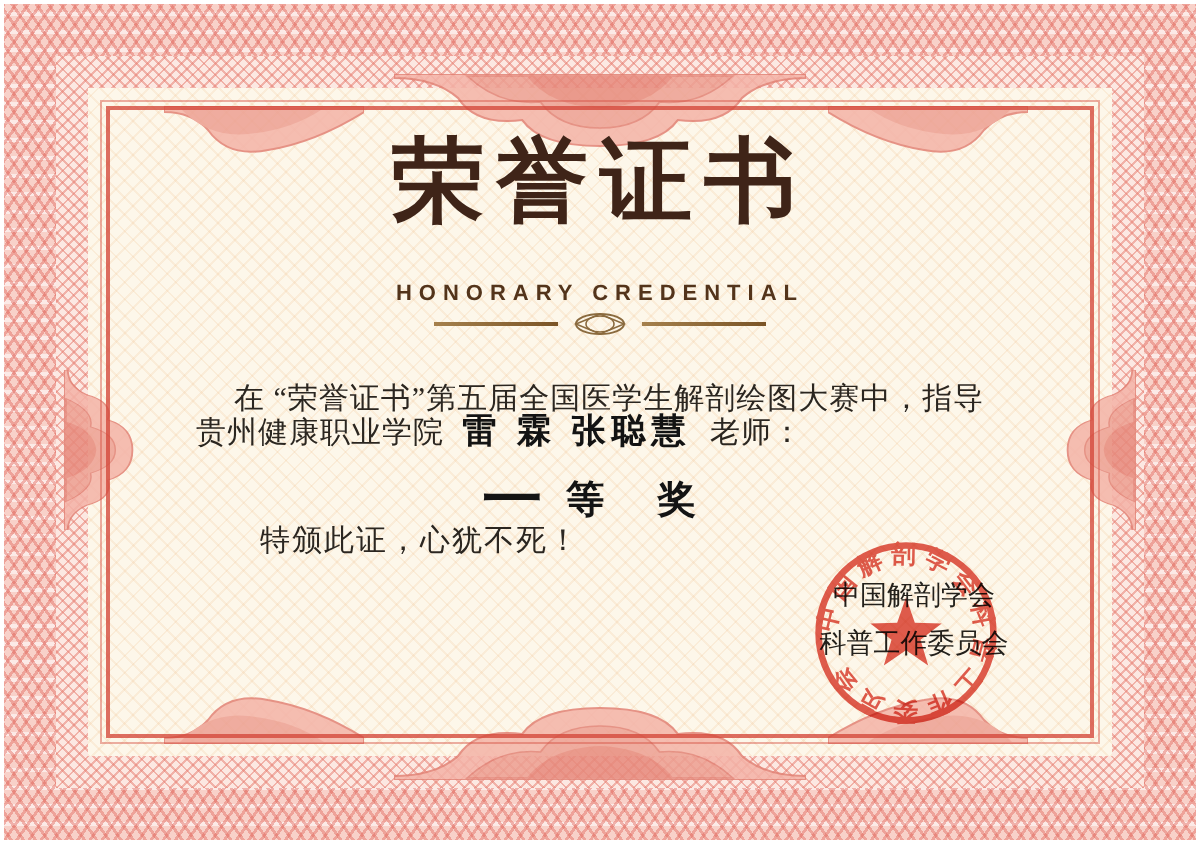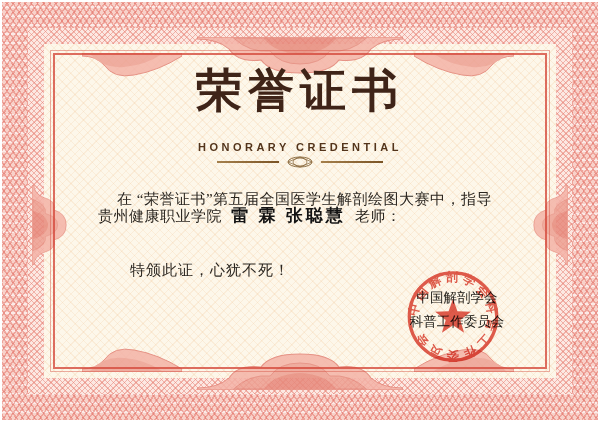--- a/index.html
+++ b/index.html
@@ -133,20 +133,24 @@
   </div>
 
   
   <div class="bodytext line1">
     <span>贵州健康职业学院</span>
     <span class="names">雷 霖  张聪慧</span>
     <span>老师：</span>
   </div>
   <div class="bodytext line2">在 “荣誉证书”第五届全国医学生解剖绘图大赛中，指导</div>
 
+  <div class="award">
+    <span class="grade">一</span>
+    <span class="suffix">等 奖</span>
+  </div>
 
   <div class="bodytext closing">特颁此证，心犹不死！</div>
 
   
   <div class="issuer">
     <div class="iline">中国解剖学会</div>
     <div class="iline">科普工作委员会</div>
   </div>
 
   

